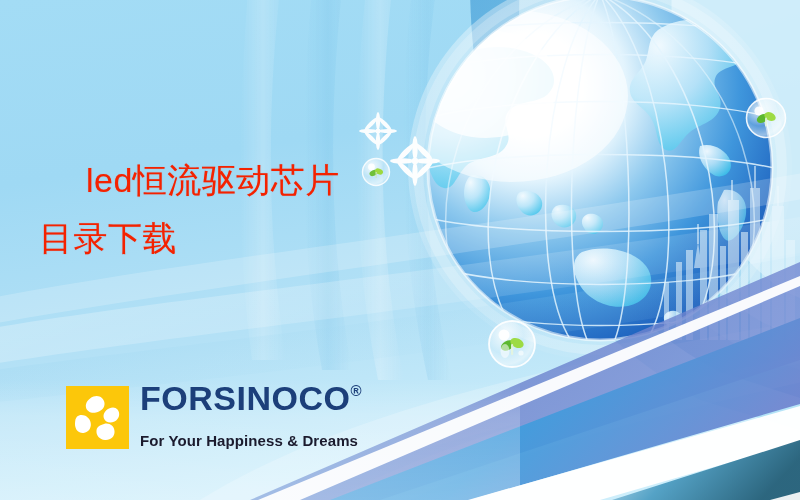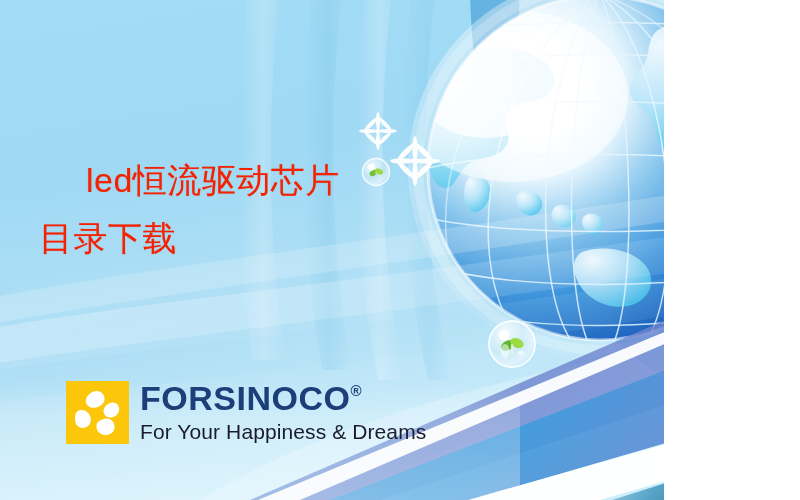--- a/index.html
+++ b/index.html
@@ -3,21 +3,21 @@
 <meta charset="utf-8">
 <title>LED Catalog Banner</title>
 <style>
   html, body {
     margin: 0;
     padding: 0;
     background: #ffffff;
   }
   #banner {
     position: relative;
-    width: 664px;
+    width: 800px;
     height: 500px;
     overflow: hidden;
     font-family: "Liberation Sans", "DejaVu Sans", sans-serif;
     background: linear-gradient(170deg, #a6ddf5 0%, #9ed8f4 22%, #aadef5 55%, #bde5f7 78%, #cceefb 100%);
   }
 
   
   .art { position: absolute; inset: 0; }
   .art svg { display: block; width: 800px; height: 500px; }
 
@@ -72,25 +72,26 @@
     line-height: 1.02;
     white-space: nowrap;
   }
   .logo-word .reg {
     font-size: 15px;
     vertical-align: top;
     position: relative;
     top: 2px;
   }
   .logo-tagline {
-    font-size: 21px;
+    font-size: 15px;
     color: #1b1b2e;
     letter-spacing: 0.1px;
-    margin-top: 4px;
+    margin-top: 16px;
     white-space: nowrap;
+    font-weight: bold;
   }
 </style>
 </head>
 <body>
 
 <div id="banner">
 
   <div class="art">
     <svg viewBox="0 0 800 500" preserveAspectRatio="none" xmlns="http://www.w3.org/2000/svg">
       <defs>

